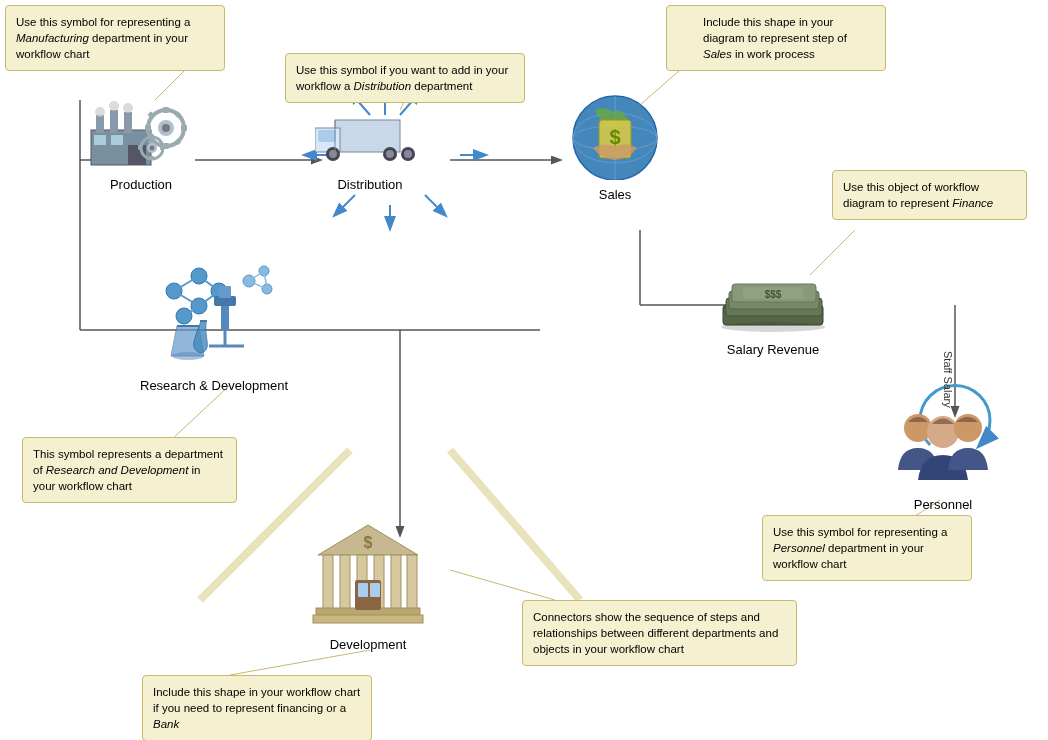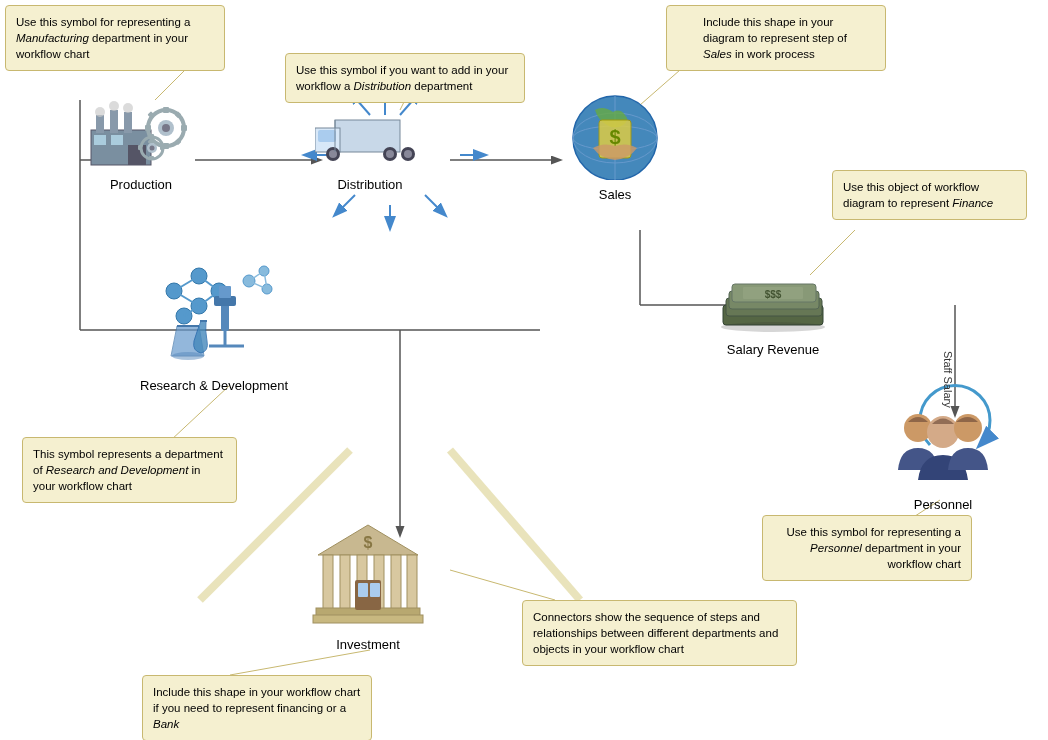--- a/index.html
+++ b/index.html
@@ -164,21 +164,21 @@
 </div>
 
 <div class="callout" style="top:425px;left:22px;max-width:215px;margin-top:12px;">
   This symbol represents a department of <em>Research and Development</em> in your workflow chart
 </div>
 
 <div class="callout" style="top:675px;left:98px;max-width:230px;margin-left:44px;">
   Include this shape in your workflow chart if you need to represent financing or a <em>Bank</em>
 </div>
 
-<div class="callout" style="top:515px;left:762px;max-width:210px;text-align:right;">
+<div class="callout" style="top:515px;left:762px;max-width:210px;">
   Use this symbol for representing a <em>Personnel</em> department in your workflow chart
 </div>
 
 <div class="callout" style="top:600px;left:510px;max-width:275px;margin-left:12px;">
   Connectors show the sequence of steps and relationships between different departments and objects in your workflow chart
 </div>
 
 <div class="node" style="top:90px;left:86px;">
   <svg class="icon-factory" viewBox="0 0 110 80" xmlns="http://www.w3.org/2000/svg">
 
@@ -326,21 +326,21 @@
 
     <rect x="8" y="88" width="104" height="8" fill="#b8a870" stroke="#a09060"></rect>
     <rect x="5" y="95" width="110" height="8" fill="#c8b880" stroke="#a09060"></rect>
 
     <text x="60" y="28" font-size="16" text-anchor="middle" fill="#887744" font-weight="bold">$</text>
 
     <rect x="47" y="60" width="26" height="30" fill="#886644" rx="2"></rect>
     <rect x="50" y="63" width="10" height="14" fill="#aaccee" rx="1"></rect>
     <rect x="62" y="63" width="10" height="14" fill="#aaccee" rx="1"></rect>
   </svg>
-  <span class="node-label">Investment</span>
+  <span class="node-label">Development</span>
 </div>
 
 <div class="node" style="top:400px;left:888px;">
   <svg class="icon-personnel" viewBox="0 0 110 90" xmlns="http://www.w3.org/2000/svg">
 
     <circle cx="30" cy="28" r="14" fill="#cc9966"></circle>
     <path d="M10,70 Q12,48 30,48 Q48,48 50,70" fill="#445588"></path>
 
     <circle cx="55" cy="32" r="16" fill="#d4aa88"></circle>
     <path d="M30,80 Q33,55 55,55 Q77,55 80,80" fill="#334477"></path>

